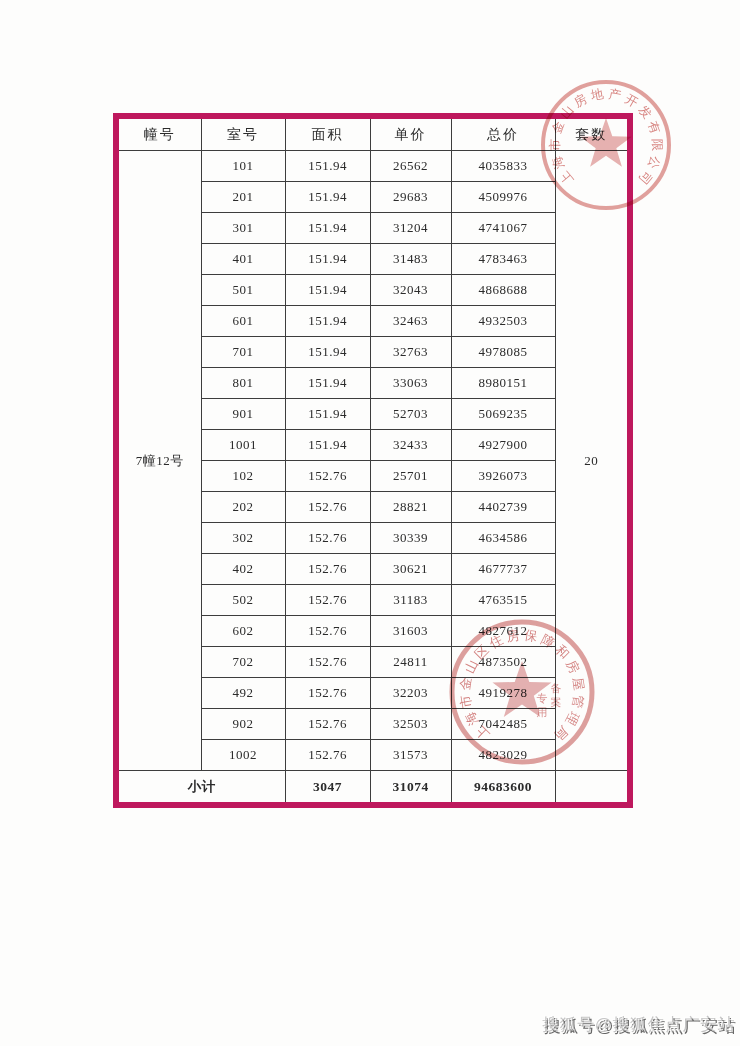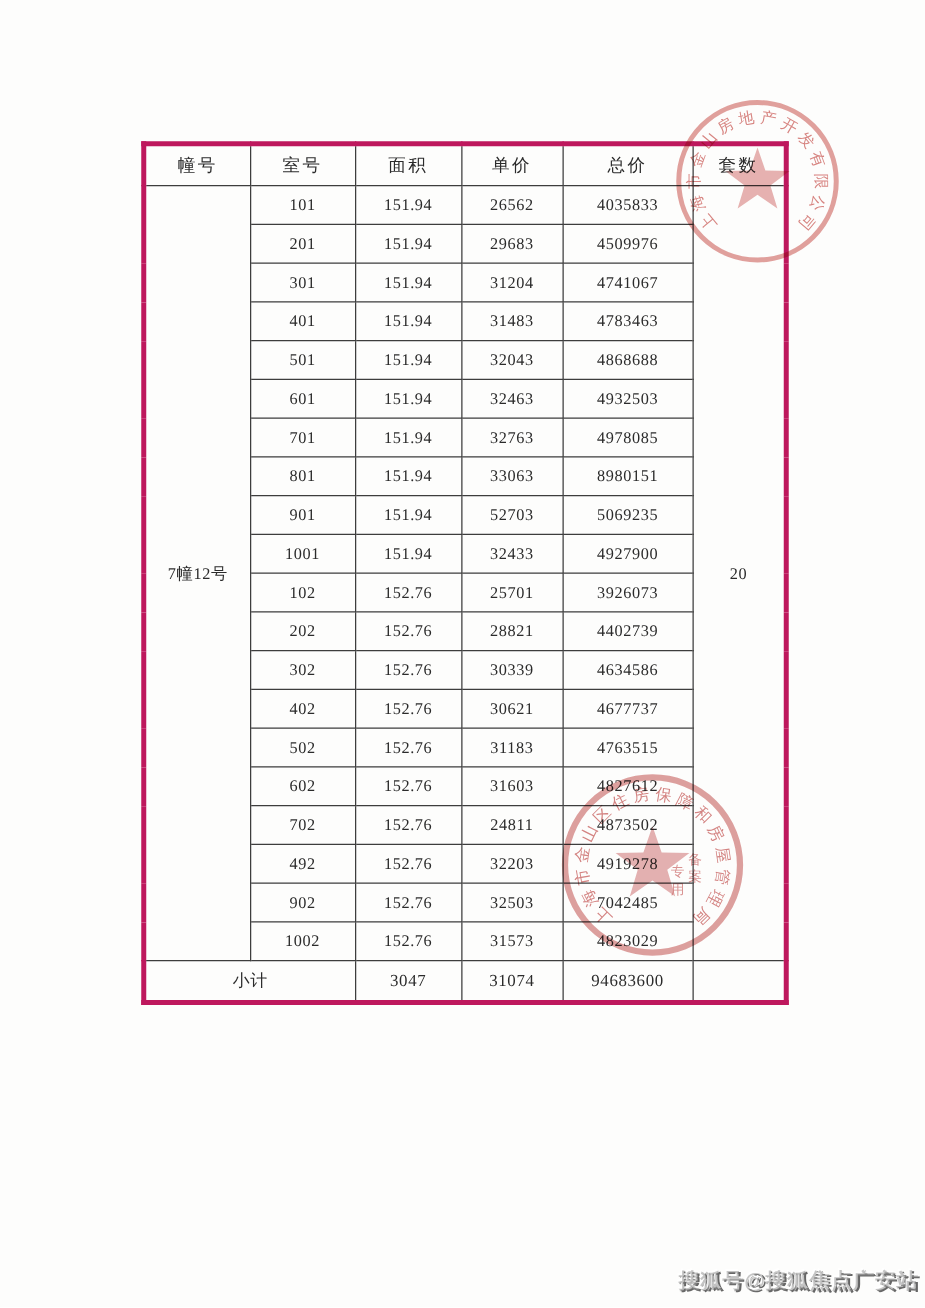--- a/index.html
+++ b/index.html
@@ -14,21 +14,21 @@
     width: 740px; height: 1046px;
     background: #fdfdfc;
   }
   
   table.price-table {
     position: absolute;
     left: 113px; top: 113px;
     width: 514px;
     border-collapse: collapse;
     table-layout: fixed;
-    border: 4px solid #be185d;
+    border: 6px solid #be185d;
     padding-left: 36px;
   }
   table.price-table td {
     border: 1px solid #3d3d3d;
     text-align: center;
     vertical-align: middle;
     padding: 0;
     height: 30px;
     font-size: 13px;
     color: #2b2b2b;
@@ -37,39 +37,40 @@
     white-space: nowrap;
   }
   table.price-table thead td {
     height: 31px;
     font-size: 14px;
     letter-spacing: 2px;
   }
   table.price-table tr.subtotal-row td {
     height: 31px;
     font-size: 13.5px;
+    font-weight: bold;
   }
   td.building-cell, td.units-cell { font-size: 13.5px; letter-spacing: 1px; }
   
   svg.seal {
     position: absolute;
     mix-blend-mode: multiply;
     opacity: 0.88;
     filter: blur(0.3px);
     pointer-events: none;
   }
   #seal-top    { left: 538px; top: 77px;  width: 136px; height: 136px; }
   #seal-bottom { left: 446px; top: 616px; width: 152px; height: 152px; }
   
   .watermark {
     position: absolute;
     top: 1013px; right: 5px;
     font-family: "Liberation Sans", "DejaVu Sans", sans-serif;
     font-size: 17px;
-    font-weight: bold;
+    font-weight: normal;
     letter-spacing: 0.5px;
     color: rgba(150,150,150,0.55);
     text-shadow:
       -1px -1px 0 rgba(255,255,255,0.95),
       1.5px 1.5px 0 rgba(75,75,75,0.85);
   }
 </style>
 </head>
 <body>
 

